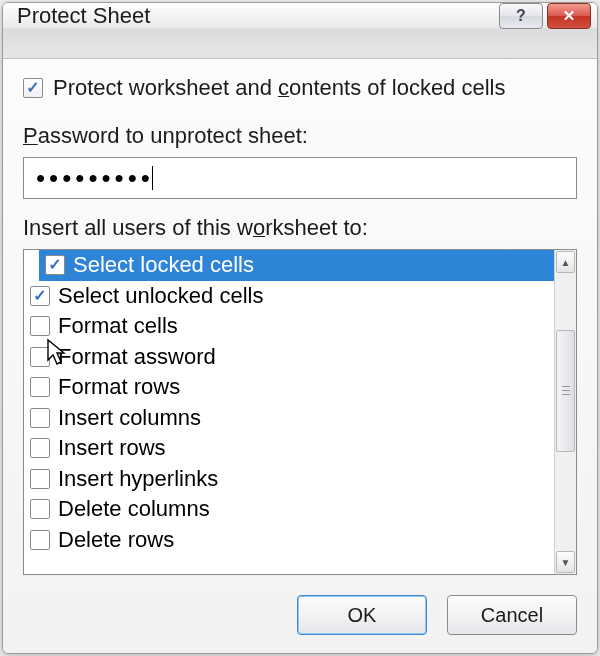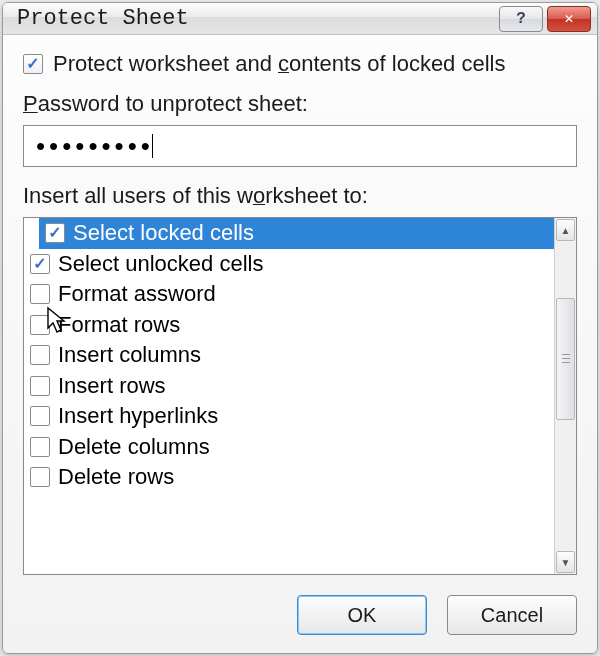--- a/index.html
+++ b/index.html
@@ -18,28 +18,26 @@
       margin: 2px;
       background: linear-gradient(to bottom, #fdfdfd 0%, #f2f2f2 100%);
       border: 1px solid #9b9b9b;
       border-radius: 6px;
       box-shadow: 0 2px 8px rgba(0,0,0,0.25);
       display: flex;
       flex-direction: column;
       overflow: hidden;
     }
     .titlebar {
-      height: 32px;
+      height: 56px;
       background: linear-gradient(to bottom, #fefefe 0%, #eaeaea 45%, #dcdcdc 46%, #e6e6e6 100%);
       border-bottom: 1px solid #c0c0c0;
       display: flex;
-      align-items: center;
       padding: 0 6px 0 14px;
       position: relative;
-      font-family: Liberation Mono, monospace;
     }
     .title-text {
       font-size: 22px;
       color: #1b1b1b;
       flex: 1;
     }
     .titlebar-buttons {
       display: flex;
       gap: 4px;
     }
@@ -70,21 +68,21 @@
     .body-area {
       padding: 16px 20px 0 20px;
       flex: 1;
       display: flex;
       flex-direction: column;
     }
     .row-check-main {
       display: flex;
       align-items: center;
       gap: 10px;
-      margin-bottom: 14px;
+      margin-bottom: 22px;
     }
     .checkbox {
       width: 20px;
       height: 20px;
       border: 1px solid #8a8a8a;
       background: linear-gradient(to bottom, #ffffff, #efeff4);
       border-radius: 2px;
       display: flex;
       align-items: center;
       justify-content: center;
@@ -284,20 +282,24 @@
         <div class="list-item selected">
             <div class="checkbox checked"></div>
             <span>Select locked cells</span>
           </div>
           <div class="list-item">
             <div class="checkbox checked"></div>
             <span>Select unlocked cells</span>
           </div>
           <div class="list-item">
             <div class="checkbox"></div>
+            <span>Format cells</span>
+          </div>
+          <div class="list-item">
+            <div class="checkbox"></div>
             <span>Format assword</span>
           </div>
           <div class="list-item">
             <div class="checkbox"></div>
             <span>Format rows</span>
           </div>
           <div class="list-item">
             <div class="checkbox"></div>
             <span>Insert columns</span>
           </div>

